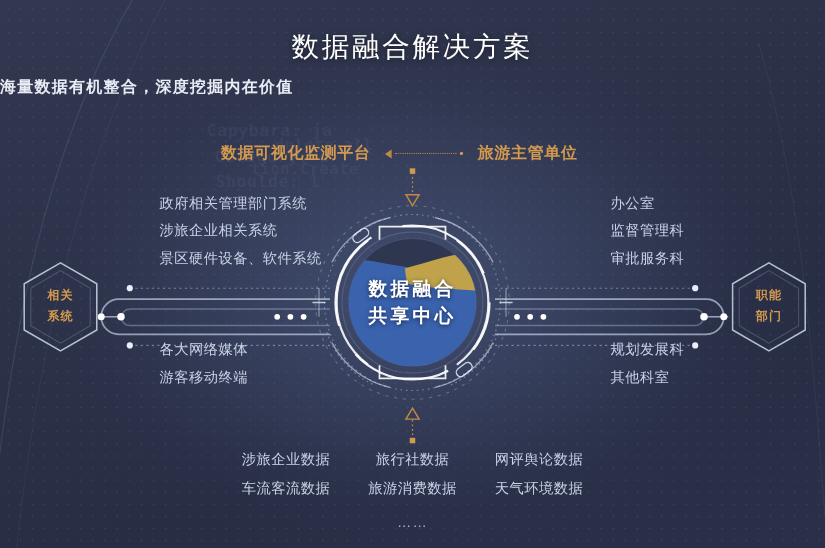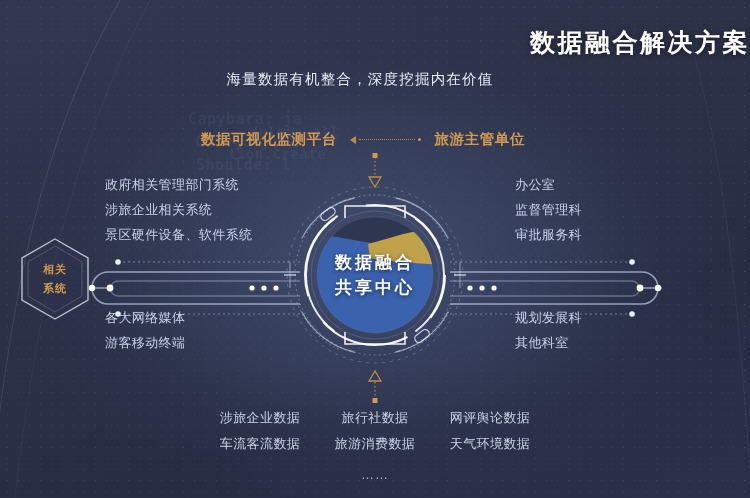--- a/index.html
+++ b/index.html
@@ -43,35 +43,36 @@
     white-space: nowrap;
     letter-spacing: 0.5px;
     pointer-events: none;
   }
 
   
   #title {
     position: absolute;
     left: 0; top: 26px;
     width: 750px;
-    text-align: right;
+    text-align: center;
     color: #ffffff;
     font-size: 25px;
-    font-weight: bold;
+    font-weight: normal;
     letter-spacing: 2.5px;
     text-shadow: 0 1px 6px rgba(0,0,0,0.5);
   }
   #subtitle {
     position: absolute;
     left: 0; top: 70px;
     width: 720px;
-    text-align: center;
+    text-align: left;
     color: #e8ecf6;
     font-size: 14.5px;
     letter-spacing: 1.2px;
+    font-weight: bold;
   }
 
   
   #toprow {
     position: absolute;
     left: 0; top: 130px;
     width: 726px;
     display: flex;
     justify-content: center;
     align-items: center;
@@ -108,20 +109,21 @@
   }
 
   
   .side-list { position: absolute; }
   .side-list .row {
     color: #c9d2e6;
     font-size: 13px;
     letter-spacing: 0.4px;
     line-height: 25px;
     white-space: nowrap;
+    margin-left: 40px;
   }
   #left-top  { left: 105px; top: 172px; }
   #left-bot  { left: 105px; top: 305px; }
   #right-top { left: 515px; top: 172px; }
   #right-bot { left: 515px; top: 305px; }
 
   
   .hex {
     position: absolute;
     width: 74px; height: 86px;
@@ -277,20 +279,30 @@
     <svg width="74" height="86" viewBox="0 0 74 86">
       <polygon points="37,3 70,22 70,64 37,83 4,64 4,22" fill="none" stroke="rgba(222,231,248,0.78)" stroke-width="1.4"></polygon>
       <polygon points="37,10 64,26 64,60 37,76 10,60 10,26" fill="none" stroke="rgba(200,214,240,0.22)" stroke-width="1"></polygon>
     </svg>
     <div class="hex-label">
       <div>相关</div>
       <div>系统</div>
     </div>
   </div>
 
+  <div class="hex" id="hex-right">
+    <svg width="74" height="86" viewBox="0 0 74 86">
+      <polygon points="37,3 70,22 70,64 37,83 4,64 4,22" fill="none" stroke="rgba(222,231,248,0.78)" stroke-width="1.4"></polygon>
+      <polygon points="37,10 64,26 64,60 37,76 10,60 10,26" fill="none" stroke="rgba(200,214,240,0.22)" stroke-width="1"></polygon>
+    </svg>
+    <div class="hex-label">
+      <div>职能</div>
+      <div>部门</div>
+    </div>
+  </div>
 
   <div id="ring">
     <svg width="226" height="226" viewBox="0 0 226 226">
       <defs>
         <clipPath id="coreClip">
           <circle cx="113" cy="113" r="58"></circle>
         </clipPath>
         <linearGradient id="arcFade" x1="0" y1="0" x2="1" y2="1">
           <stop offset="0%" stop-color="#ffffff" stop-opacity="0.95"></stop>
           <stop offset="100%" stop-color="#ffffff" stop-opacity="0.25"></stop>

